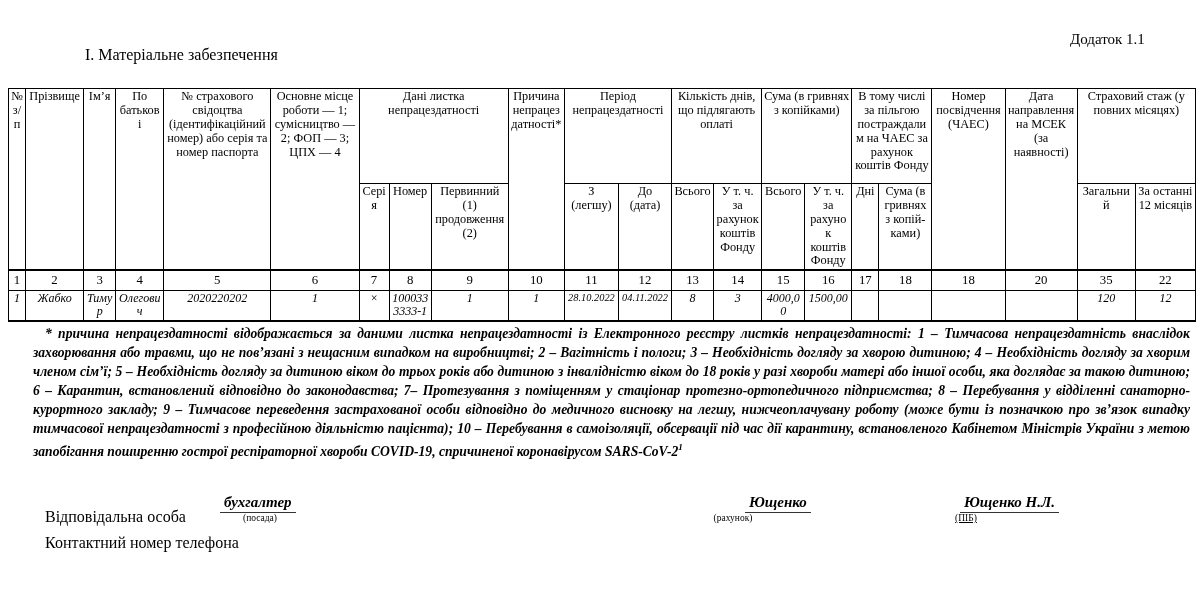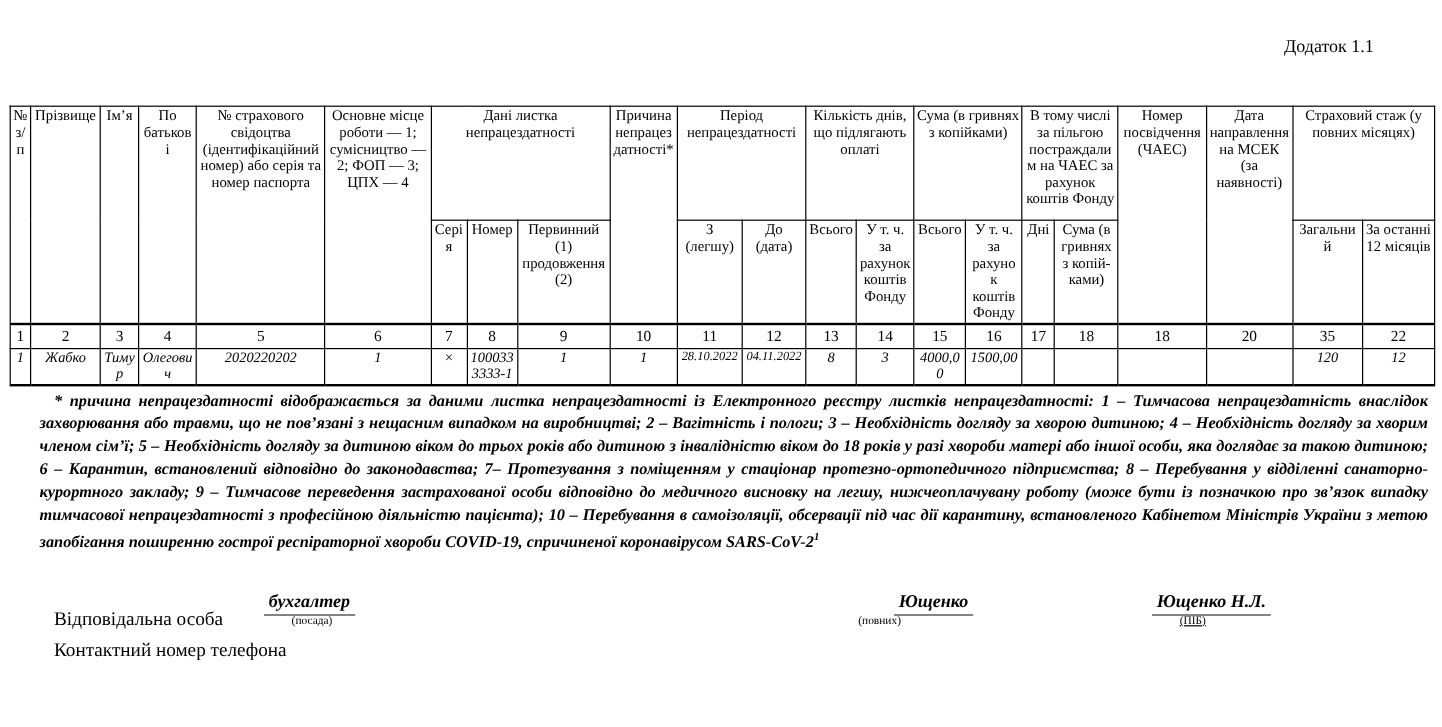--- a/index.html
+++ b/index.html
@@ -36,20 +36,21 @@
   .phone-value { position: absolute; left: 224px; top: 531px; width: 338px;
     font-style: italic; font-weight: bold; font-size: 15.5px;
     border-bottom: 1px solid #555; padding-bottom: 3px; text-align: left; }
 </style>
 </head>
 <body>
 
 <div class="page">
 
   <div class="appendix">Додаток 1.1</div>
+  <div class="title">І. Матеріальне забезпечення</div>
 
   <table class="main">
     <colgroup>
       <col style="width:17px">
         <col style="width:58px">
         <col style="width:32px">
         <col style="width:48px">
       <col style="width:107px">
         <col style="width:88px">
         <col style="width:30px">
@@ -155,19 +156,19 @@
 
   <div class="footnote"><span>* причина непрацездатності відображається за даними листка непрацездатності із Електронного реєстру листків непрацездатності: 1 – Тимчасова непрацездатність внаслідок захворювання або травми, що не пов’язані з нещасним випадком на виробництві; 2 – Вагітність і пологи; 3 – Необхідність догляду за хворою дитиною; 4 – Необхідність догляду за хворим членом сім’ї; 5 – Необхідність догляду за дитиною віком до трьох років або дитиною з інвалідністю віком до 18 років у разі хвороби матері або іншої особи, яка доглядає за такою дитиною; 6 – Карантин, встановлений відповідно до законодавства; 7– Протезування з поміщенням у стаціонар протезно-ортопедичного підприємства; 8 – Перебування у відділенні санаторно-курортного закладу; 9 – Тимчасове переведення застрахованої особи відповідно до медичного висновку на легшу, нижчеоплачувану роботу (може бути із позначкою про зв’язок випадку тимчасової непрацездатності з професійною діяльністю пацієнта); 10 – Перебування в самоізоляції, обсервації під час дії карантину, встановленого Кабінетом Міністрів України з метою запобігання поширенню гострої респіраторної хвороби COVID-19, спричиненої коронавірусом SARS-CoV-2</span><sup>1</sup></div>
 
   <div class="sig-label" style="left:45px; top:508px;">Відповідальна особа</div>
   <div class="sig-label" style="left:45px; top:534px;">Контактний номер телефона</div>
 
   <div class="fill-value" style="left:220px; top:494px; min-width:72px;">бухгалтер</div>
   <div class="caption" style="left:220px; top:513px; width:80px;">(посада)</div>
 
   <div class="fill-value" style="left:697px; top:494px; min-width:64px;margin-left:48px;">Ющенко</div>
-  <div class="caption" style="left:697px; top:513px; width:72px;">(повних)</div>
+  <div class="caption" style="left:697px; top:513px; width:72px;">(рахунок)</div>
 
   <div class="fill-value" style="left:960px; top:494px; min-width:92px;">Ющенко Н.Л.</div>
-  <div class="caption" style="left:944px; top:513px; width:100px;text-decoration:underline;">(ПІБ)</div>
+  <div class="caption" style="left:916px; top:513px; width:100px;text-decoration:underline;">(ПІБ)</div>
 
 
 </div>
 
 </body></html>

